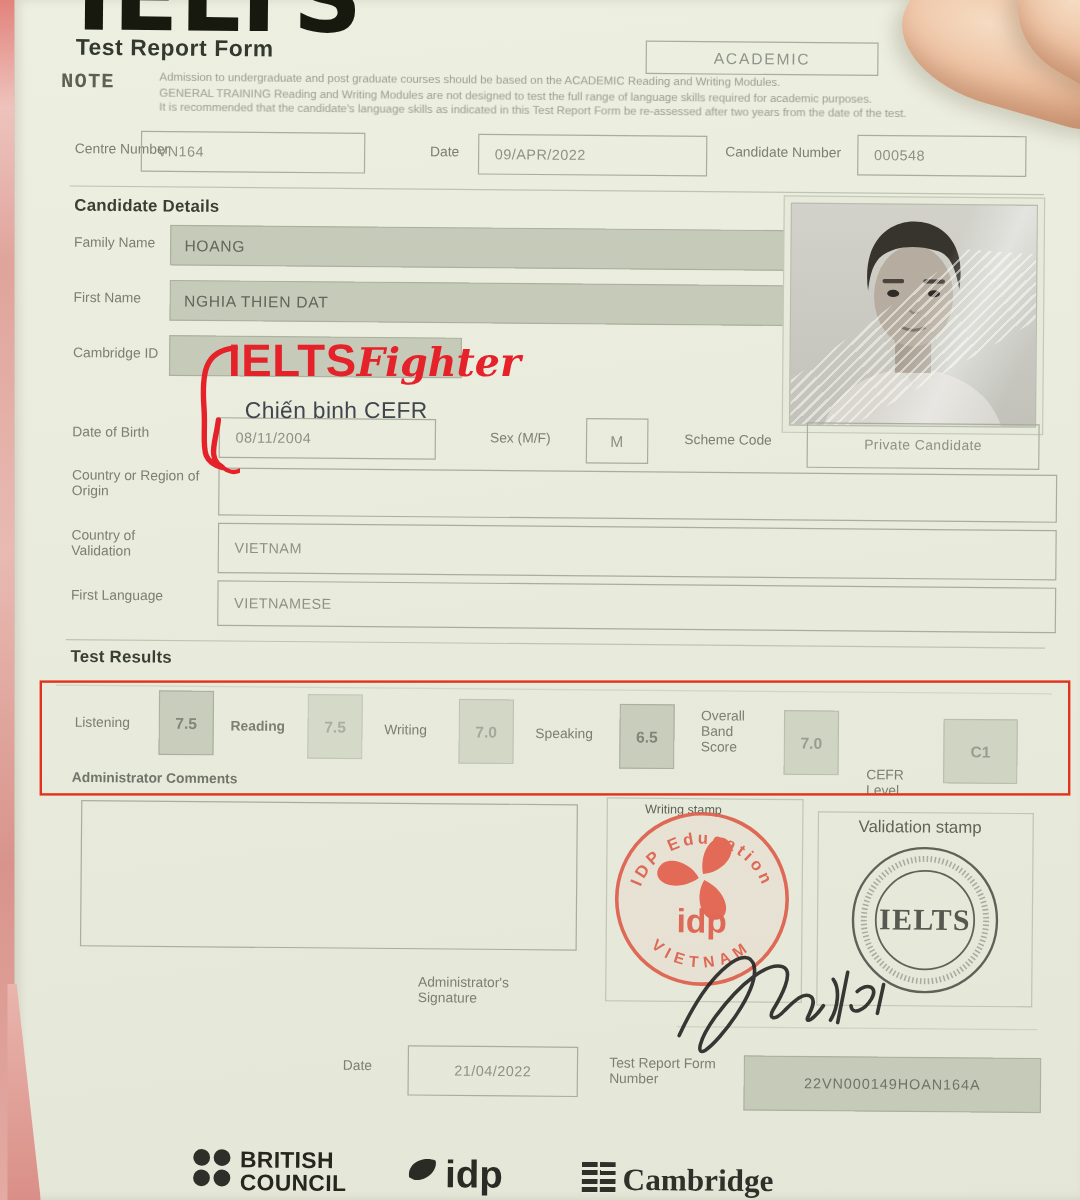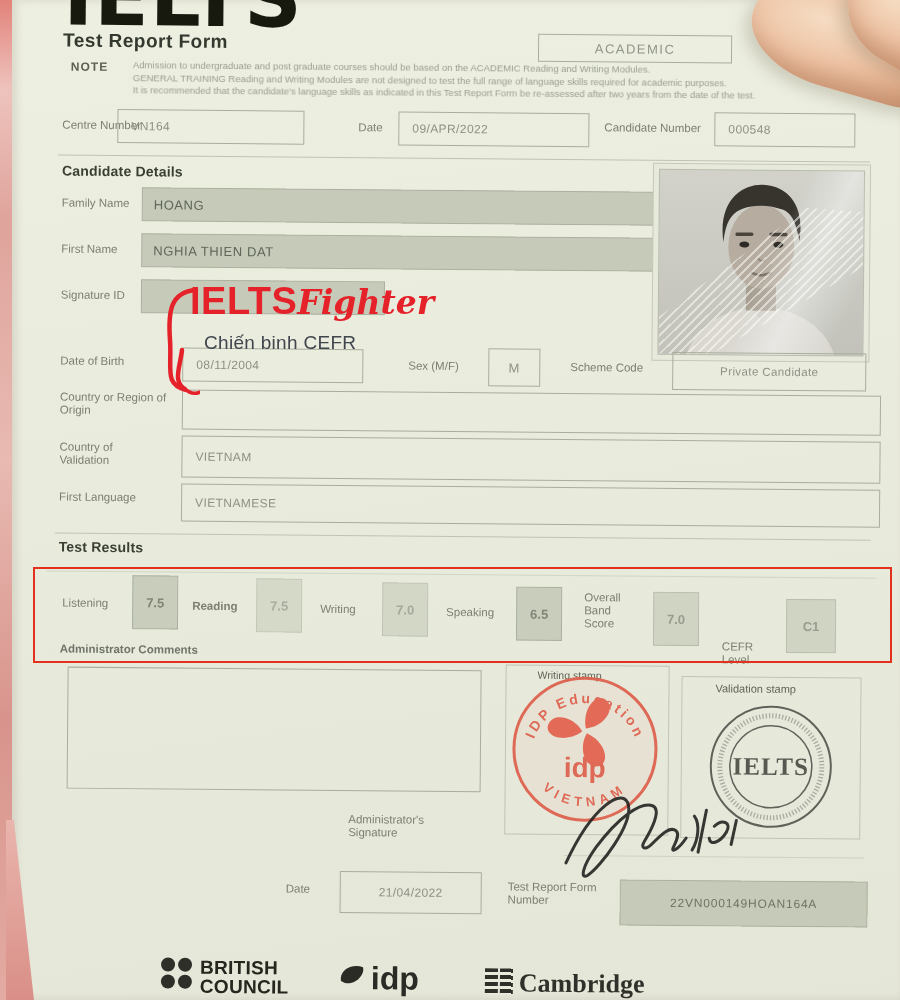--- a/index.html
+++ b/index.html
@@ -43,21 +43,21 @@
 
   <div class="abs" style="left:0;top:0;width:14px;height:1000px;
               background:linear-gradient(180deg,#e2837b 0%,#eec3bd 9%,#dfa49c 22%,#e8bab2 46%,#d8948c 72%,#e3aba3 100%);"></div>
 
   <div id="paper">
   <div id="tilt">
 
     <div class="abs bigtitle" style="left:48px;top:-46px;">IELTS</div>
     <div class="abs" style="left:48px;top:33px;font-size:19px;font-weight:bold;color:#343930;letter-spacing:.5px;">Test Report Form</div>
 
-    <div class="abs" style="left:56px;top:63px;font-size:12px;font-weight:bold;color:#5c6152;letter-spacing:1px;">NOTE</div>
+    <div class="abs" style="left:36px;top:63px;font-size:17px;font-weight:bold;color:#5c6152;letter-spacing:1px;font-family:Liberation Mono, monospace;">NOTE</div>
     <div class="abs" style="left:118px;top:62px;width:640px;">
       <div class="note-line">Admission to undergraduate and post graduate courses should be based on the ACADEMIC Reading and Writing Modules.</div>
       <div class="note-line">GENERAL TRAINING Reading and Writing Modules are not designed to test the full range of language skills required for academic purposes.</div>
       <div class="note-line">It is recommended that the candidate's language skills as indicated in this Test Report Form be re-assessed after two years from the date of the test.</div>
     </div>
 
     <div class="abs obox" style="left:523px;top:33px;width:192px;height:26px;color:#8f958a;letter-spacing:1.5px;font-size:13px;">ACADEMIC</div>
 
     <div class="abs label" style="left:48px;top:122px;">Centre Number</div>
     <div class="abs obox obox-left" style="left:103px;top:112px;width:172px;height:32px;">VN164</div>
@@ -69,21 +69,21 @@
     <div class="abs hr" style="left:44px;top:158px;width:812px;"></div>
 
     <div class="abs sec-title" style="left:48px;top:166px;">Candidate Details</div>
 
     <div class="abs label" style="left:48px;top:200px;">Family Name</div>
     <div class="abs fbox" style="left:128px;top:190px;width:512px;height:34px;">HOANG</div>
 
     <div class="abs label" style="left:48px;top:246px;">First Name</div>
     <div class="abs fbox" style="left:128px;top:236px;width:512px;height:34px;">NGHIA THIEN DAT</div>
 
-    <div class="abs label" style="left:48px;top:292px;">Signature ID</div>
+    <div class="abs label" style="left:48px;top:292px;">Cambridge ID</div>
     <div class="abs fbox" style="left:128px;top:282px;width:232px;height:34px;"></div>
 
     <div class="abs" style="left:646px;top:168px;width:204px;height:184px;background:#cbcbc4;
                 box-shadow:0 0 0 1px #b8bdae,0 0 0 6px #e7e9db,0 0 0 7px #c4c9b8;">
       <svg width="204" height="184" viewBox="0 0 204 184">
         <defs>
           <linearGradient id="pg" x1="0" y1="0" x2="0" y2="1">
             <stop offset="0" stop-color="#d2d2cb"></stop>
                 <stop offset="1" stop-color="#c2c2bb"></stop>
           </linearGradient>
@@ -139,21 +139,21 @@
     <div class="abs label" style="left:310px;top:604px;">Writing</div>
     <div class="abs scorebox" style="left:372px;top:583px;width:46px;height:54px;opacity:.6;">7.0</div>
 
     <div class="abs label" style="left:436px;top:606px;">Speaking</div>
     <div class="abs scorebox" style="left:506px;top:586px;width:46px;height:54px;">6.5</div>
 
     <div class="abs label" style="left:574px;top:590px;width:58px;">Overall Band Score</div>
     <div class="abs scorebox" style="left:643px;top:590px;width:46px;height:54px;opacity:.7;">7.0</div>
 
     <div class="abs label" style="left:712px;top:608px;width:48px;margin-top:30px;">CEFR Level</div>
-    <div class="abs scorebox" style="left:776px;top:596px;width:50px;height:54px;opacity:.7;">C1</div>
+    <div class="abs scorebox" style="left:776px;top:596px;width:62px;height:54px;opacity:.7;">C1</div>
 
     <div class="abs label" style="left:50px;top:646px;font-weight:bold;color:#70756a;">Administrator Comments</div>
     <div class="abs" style="left:58px;top:670px;width:412px;height:120px;border:1.2px solid #a9ae9c;"></div>
 
     <div class="abs" style="left:496px;top:664px;width:162px;height:168px;border:1px solid #c0c5b4;"></div>
     <div class="abs label" style="left:528px;top:668px;font-size:10.5px;color:#5f6457;">Writing stamp</div>
 
     <svg class="abs" style="left:500px;top:672px;opacity:.92;" width="152" height="152" viewBox="0 0 152 152">
       <defs>
         <path id="arcTop" d="M 22,84 A 54,54 0 1 1 130,84"></path>
@@ -168,21 +168,21 @@
       </text>
       <g fill="#e2604b" transform="translate(76,58)">
         <path d="M2,-2 C10,-24 32,-28 34,-15 C36,-2 16,5 2,-2 Z" transform="rotate(-30)"></path>
         <path d="M2,-2 C10,-24 32,-28 34,-15 C36,-2 16,5 2,-2 Z" transform="rotate(95)"></path>
         <path d="M2,-2 C10,-24 32,-28 34,-15 C36,-2 16,5 2,-2 Z" transform="rotate(215)"></path>
       </g>
       <text x="76" y="104" text-anchor="middle" font-size="28" font-weight="bold" fill="#de5f4b">idp</text>
     </svg>
 
     <div class="abs" style="left:672px;top:674px;width:178px;height:160px;border:1px solid #c0c5b4;"></div>
-    <div class="abs label" style="left:706px;top:680px;font-size:11px;color:#5f6457;">Validation stamp</div>
+    <div class="abs label" style="left:706px;top:680px;font-size:14px;color:#5f6457;">Validation stamp</div>
 
     <svg class="abs" style="left:698px;top:700px;opacity:.85;" width="128" height="128" viewBox="0 0 128 128">
       <circle cx="64" cy="64" r="60" fill="none" stroke="#4a4a44" stroke-width="2"></circle>
       <circle cx="64" cy="64" r="51" fill="none" stroke="#4a4a44" stroke-width="5" stroke-dasharray="1.3 2" opacity=".45"></circle>
       <circle cx="64" cy="64" r="41" fill="none" stroke="#4a4a44" stroke-width="1.5"></circle>
       <text x="64" y="72" text-anchor="middle" font-family="Liberation Serif, serif" font-size="25" font-weight="bold" letter-spacing="1" fill="#3f3f39">IELTS</text>
     </svg>
 
     <div class="abs label" style="left:340px;top:814px;width:110px;">Administrator's Signature</div>
     <div class="abs hr" style="left:556px;top:854px;width:300px;opacity:.6;"></div>

